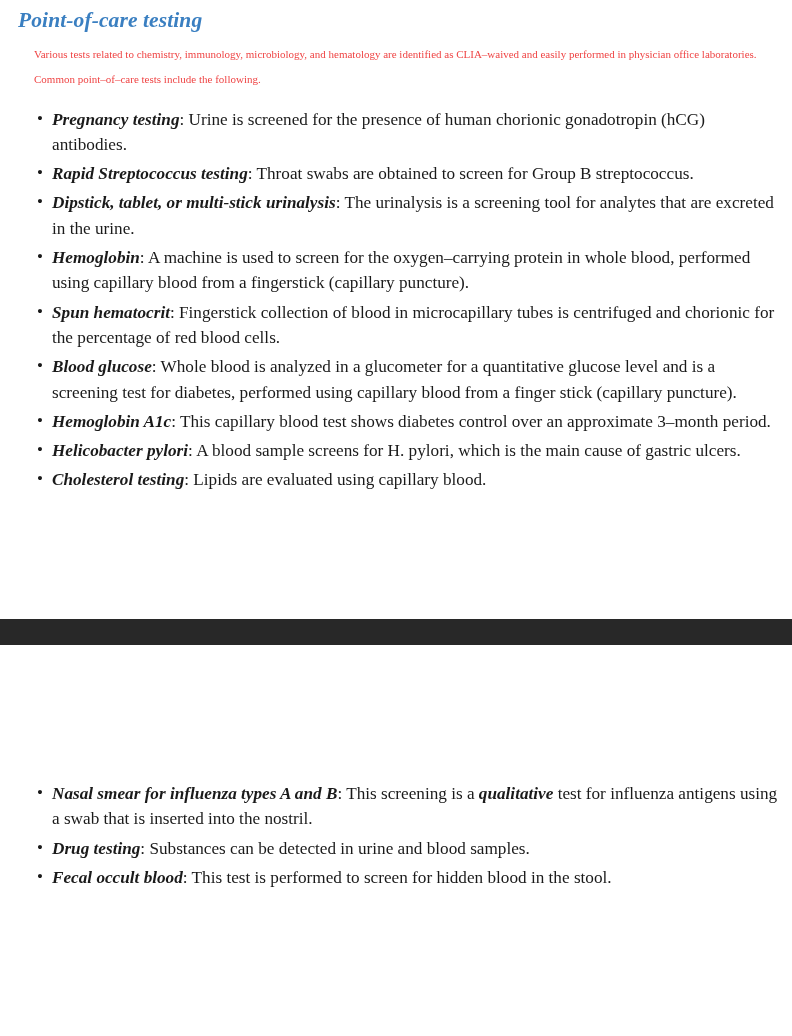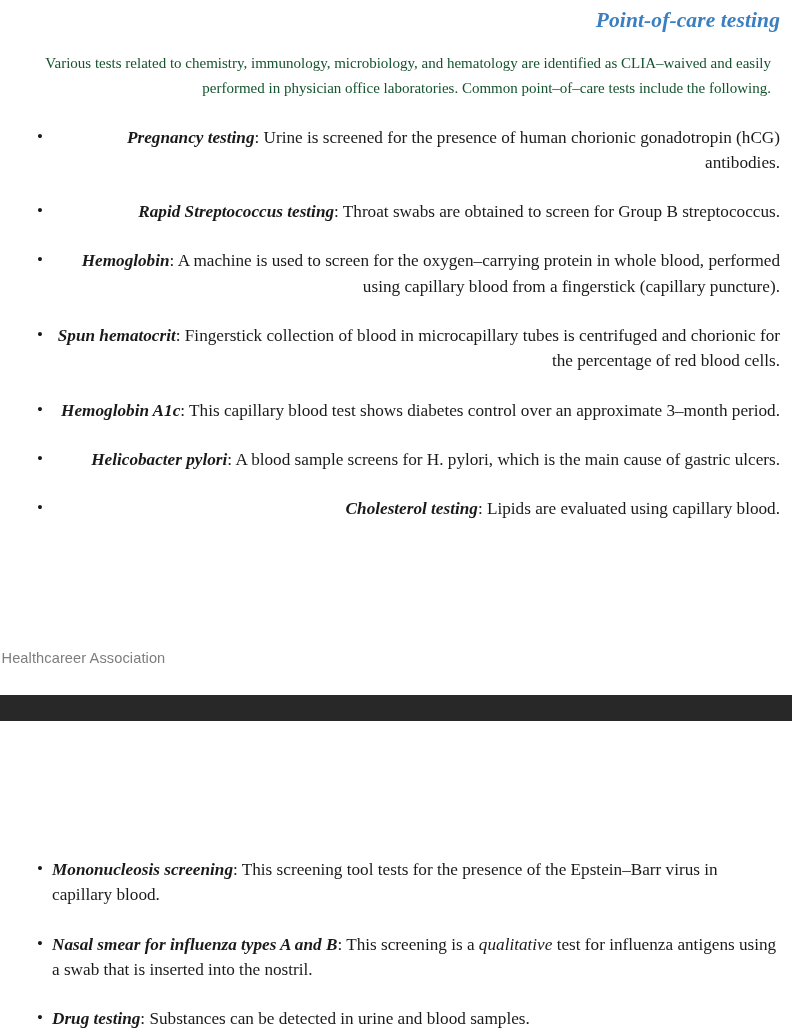--- a/index.html
+++ b/index.html
@@ -19,75 +19,74 @@
   .page {
     position: relative;
     background: #ffffff;
     width: 792px;
     box-sizing: border-box;
   }
 
   
   #page-one {
     padding: 0 12px 0 18px;
-    height: 695px;
-    text-align: right;
+    height: 619px;
   }
 
   .doc-title {
     font-family: "Liberation Serif", "DejaVu Serif", serif;
     font-style: italic;
     font-weight: bold;
     font-size: 21.5px;
     line-height: 26px;
     color: #3a7fc1;
     margin: 0;
     padding: 7px 0 0 0;
     letter-spacing: 0.1px;
   }
 
   .intro {
-    margin: 9px;
+    margin: 0;
     padding: 9px 0 0 16px;
-    font-size: 15px;
+    font-size: 11px;
     line-height: 25.3px;
     max-width: 742px;
-    color: #14532d;
+    color: #ef4444;
   }
 
   ul.bullets {
     list-style: none;
     margin: 0;
     padding: 0;
   }
   ul.bullets li {
     position: relative;
     padding-left: 34px;
-    margin-top: 24px;
+    margin-top: 4px;
     font-size: 17.2px;
     line-height: 25.3px;
     color: #1a1a1a;
   }
   ul.bullets li::before {
     content: "\2022";
     position: absolute;
     left: 19px;
     top: -1px;
     font-size: 17px;
     line-height: 25.3px;
     color: #1a1a1a;
   }
 
   .lead {
     font-style: italic;
     font-weight: bold;
   }
   .em {
     font-style: italic;
-    font-weight: normal;
+    font-weight: bold;
   }
 
   #list-one {
     padding-top: 3px;
   }
   #list-one li:first-child { margin-top: 11px; }
 
   .footer-note {
     position: absolute;
     left: 0;
@@ -131,29 +130,35 @@
   <ul class="bullets" id="list-one">
 
     <li>
       <span class="lead">Pregnancy testing</span><span>: Urine is screened for the presence of human chorionic gonadotropin (hCG) antibodies.</span>
     </li>
 
     <li>
       <span class="lead">Rapid Streptococcus testing</span><span>: Throat swabs are obtained to screen for Group B streptococcus.</span>
     </li>
 
+    <li>
+      <span class="lead">Dipstick, tablet, or multi-stick urinalysis</span><span>: The urinalysis is a screening tool for analytes that are excreted in the urine.</span>
+    </li>
 
     <li>
       <span class="lead">Hemoglobin</span><span>: A machine is used to screen for the oxygen–carrying protein in whole blood, performed using capillary blood from a fingerstick (capillary puncture).</span>
     </li>
 
     <li>
       <span class="lead">Spun hematocrit</span><span>: Fingerstick collection of blood in microcapillary tubes is centrifuged and chorionic for the percentage of red blood cells.</span>
     </li>
 
+    <li>
+      <span class="lead">Blood glucose</span><span>: Whole blood is analyzed in a glucometer for a quantitative glucose level and is a screening test for diabetes, performed using capillary blood from a finger stick (capillary puncture).</span>
+    </li>
 
     <li>
       <span class="lead">Hemoglobin A1c</span><span>: This capillary blood test shows diabetes control over an approximate 3–month period.</span>
     </li>
 
     <li>
       <span class="lead">Helicobacter pylori</span><span>: A blood sample screens for H. pylori, which is the main cause of gastric ulcers.</span>
     </li>
 
     <li>
@@ -165,23 +170,20 @@
   <div class="footer-note">l Healthcareer Association</div>
 
 </div>
 
 <div class="page-gap"></div>
 
 <div class="page" id="page-two">
 
   <ul class="bullets" id="list-two">
 
-    <li>
-      <span class="lead">Mononucleosis screening</span><span>: This screening tool tests for the presence of the Epstein–Barr virus in capillary blood.</span>
-    </li>
 
     <li>
       <span class="lead">Nasal smear for influenza types A and B</span><span>: This screening is a </span><span class="em">qualitative</span><span> test for influenza antigens using a swab that is inserted into the nostril.</span>
     </li>
 
     <li>
       <span class="lead">Drug testing</span><span>: Substances can be detected in urine and blood samples.</span>
     </li>
 
     <li>

